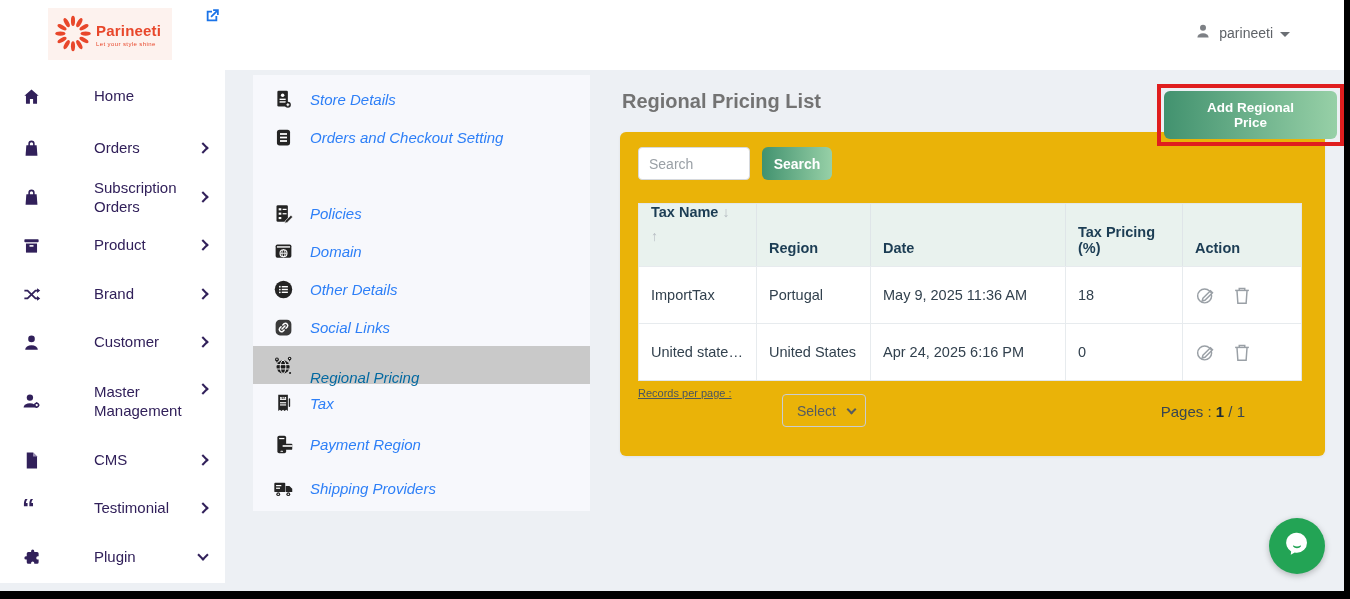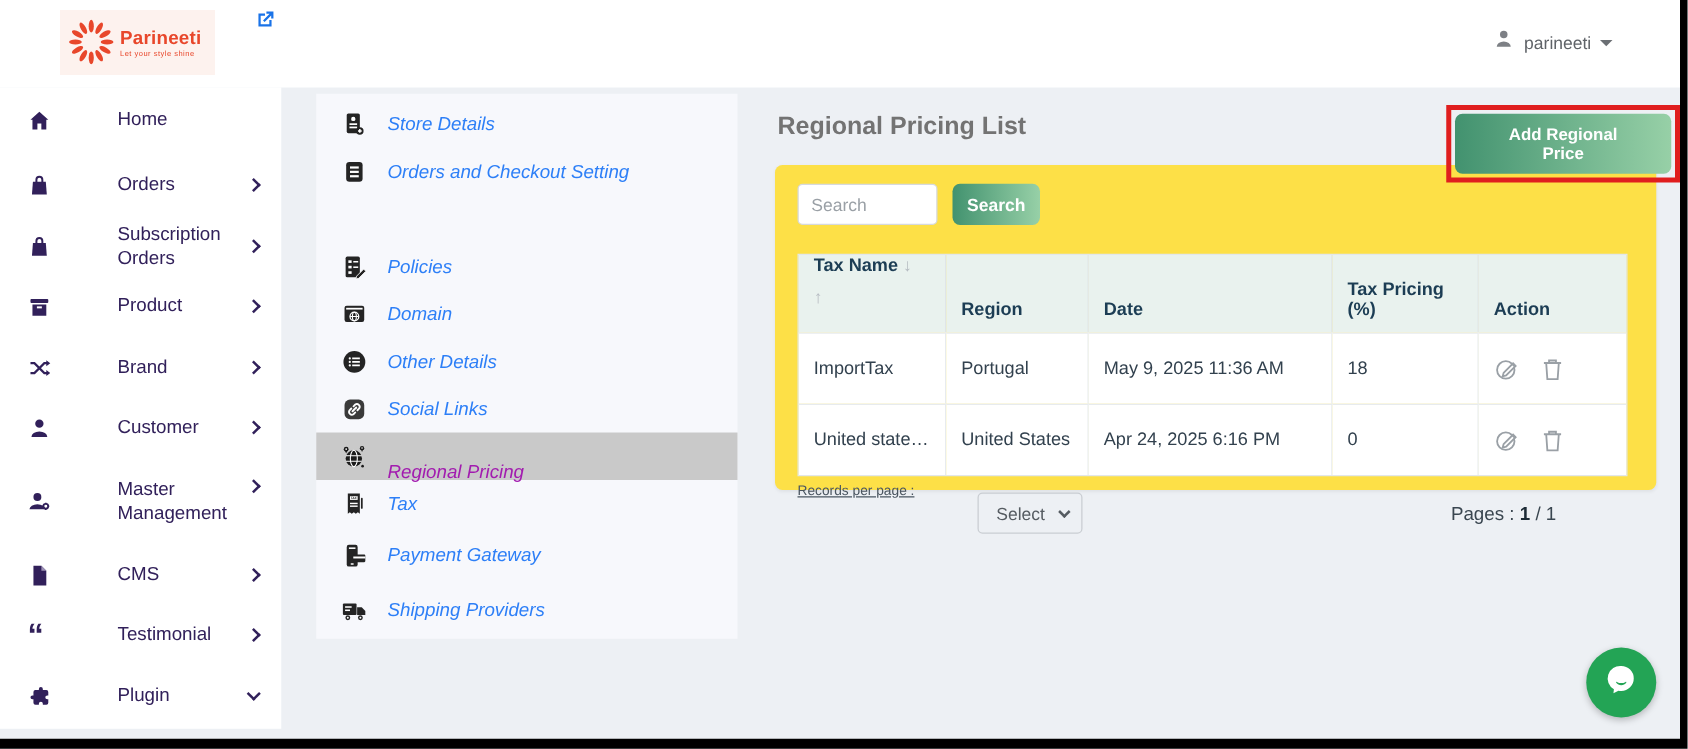--- a/index.html
+++ b/index.html
@@ -26,27 +26,27 @@
   .chev { position:absolute; right:18px; width:8px; height:8px; border-right:2px solid #31205a; border-bottom:2px solid #31205a; transform:rotate(-45deg); }
   .chev.down { transform:rotate(45deg); margin-top:-4px; }
   .quote-glyph { font-size:26px; font-weight:bold; color:#31205a; line-height:10px; margin-left:22px; width:19px; flex:0 0 19px; }
 
   
   .settings { position:absolute; left:253px; top:75px; width:337px; height:436px; background:#f7f8fc; z-index:3; }
   .sn { position:absolute; left:0; width:337px; height:38px; display:flex; align-items:center; cursor:pointer;font-style:italic; }
   .sn .ic { width:21px; height:21px; margin-left:20px; flex:0 0 21px; }
   .sn .lbl { margin-left:16px; color:#2d7ff7; font-size:15px; }
   .sn.selected { background:#c9c9c9; }
-  .sn.selected .lbl { color:#a21caf;margin-top:24px; }
+  .sn.selected .lbl { color:#0369a1;margin-top:24px; }
 
   
   .page-title { position:absolute; left:622px; top:90px; font-size:20px; font-weight:bold; color:#737373; z-index:3; }
   .add-wrap { position:absolute; left:1157px; top:84px; border:4px solid #e01e1e; padding:3px; z-index:6; }
   .add-btn { background:linear-gradient(to right,#42926f,#97d0a7); color:#fff; font-size:13.5px; font-weight:bold; border:none; border-radius:6px; padding:9px 30px; cursor:pointer; font-family:"Liberation Sans",sans-serif; }
-  .card { position:absolute; left:620px; top:132px; width:705px; height:260px; background:#fde047; border-radius:6px; box-shadow:0 1px 3px rgba(0,0,0,.06); z-index:3; }
+  .card { position:absolute; left:620px; top:132px; width:705px; height:324px; background:#eab308; border-radius:6px; box-shadow:0 1px 3px rgba(0,0,0,.06); z-index:3; }
   .search-input { position:absolute; left:18px; top:15px; width:112px; height:33px; border:1px solid #d6d9dd; border-radius:4px; padding:0 10px; font-size:14px; color:#444; font-family:"Liberation Sans",sans-serif; outline:none; }
   .search-input::placeholder { color:#9aa0a6; }
   .search-btn { position:absolute; left:142px; top:15px; width:70px; height:33px; background:linear-gradient(to right,#42926f,#97d0a7); color:#fff; border:none; border-radius:6px; font-size:14px; font-weight:bold; cursor:pointer; font-family:"Liberation Sans",sans-serif; }
 
   .table { position:absolute; left:18px; top:71px; width:664px; border:1px solid #e2e7ea; }
   .trow { display:grid; grid-template-columns:118px 114px 195px 117px 118px; }
   .th { background:#e9f2ee; height:62px; color:#1c3d54; font-weight:bold; font-size:14.5px; border-right:1px solid #dfe5e8; display:flex; align-items:flex-end; padding:0 0 10px 12px; }
   .th:last-child { border-right:none; }
   .th.taxname { display:block; }
   .arrow { color:#b6bcc2; font-weight:normal; font-size:14px; }
@@ -344,21 +344,21 @@
     <div class="sn" style="top:350px">
       <span class="ic">
         <svg viewBox="0 0 24 24" width="21" height="21" fill="#242424">
             <rect x="5" y="2" width="10" height="20" rx="2"></rect>
             <rect x="7" y="4.5" width="6" height="1.4" fill="#fff"></rect>
             <rect x="11" y="11" width="11" height="7" rx="1"></rect>
             <rect x="11" y="12.8" width="11" height="1.8" fill="#fff"></rect>
             <rect x="8.5" y="19" width="3" height="1.4" rx=".7" fill="#fff"></rect>
           </svg>
       </span>
-      <span class="lbl">Payment Gateway</span>
+      <span class="lbl">Payment Region</span>
     </div>
 
     <div class="sn" style="top:394px">
       <span class="ic">
         <svg viewBox="0 0 24 24" width="21" height="21" fill="#242424">
             <rect x="1.5" y="5.5" width="12.5" height="10.5" rx="1"></rect>
             <path d="M14.5 9h4.2l3.3 3.3V16h-7.5z"></path>
             <circle cx="6" cy="18.5" r="2.2"></circle>
             <circle cx="17.5" cy="18.5" r="2.2"></circle>
             <circle cx="6" cy="18.5" r=".9" fill="#fff"></circle>

